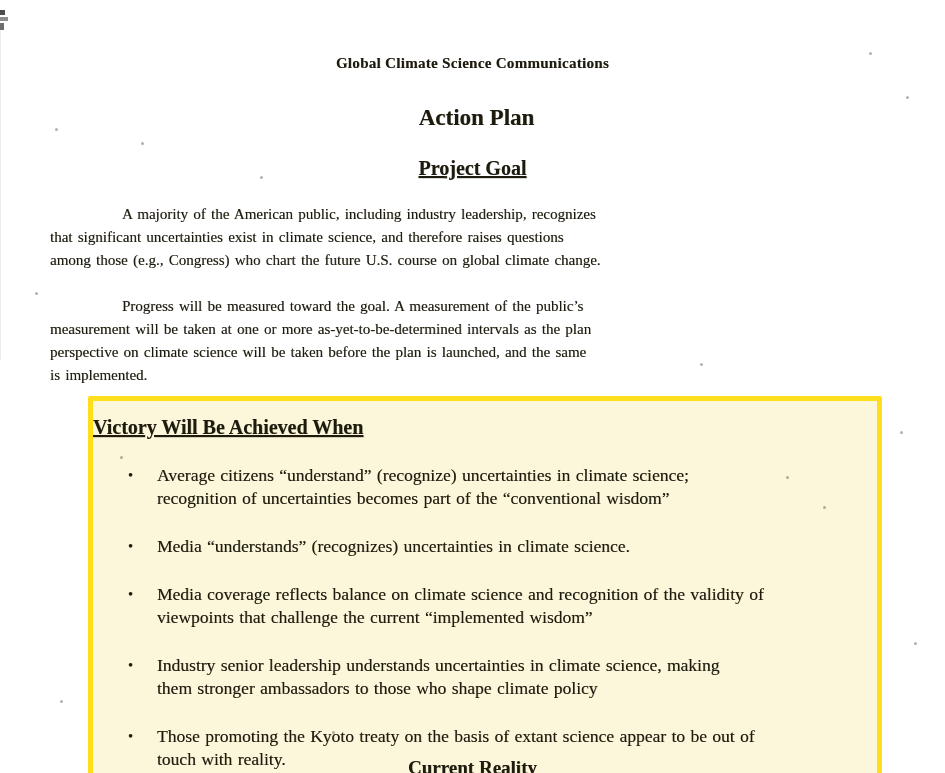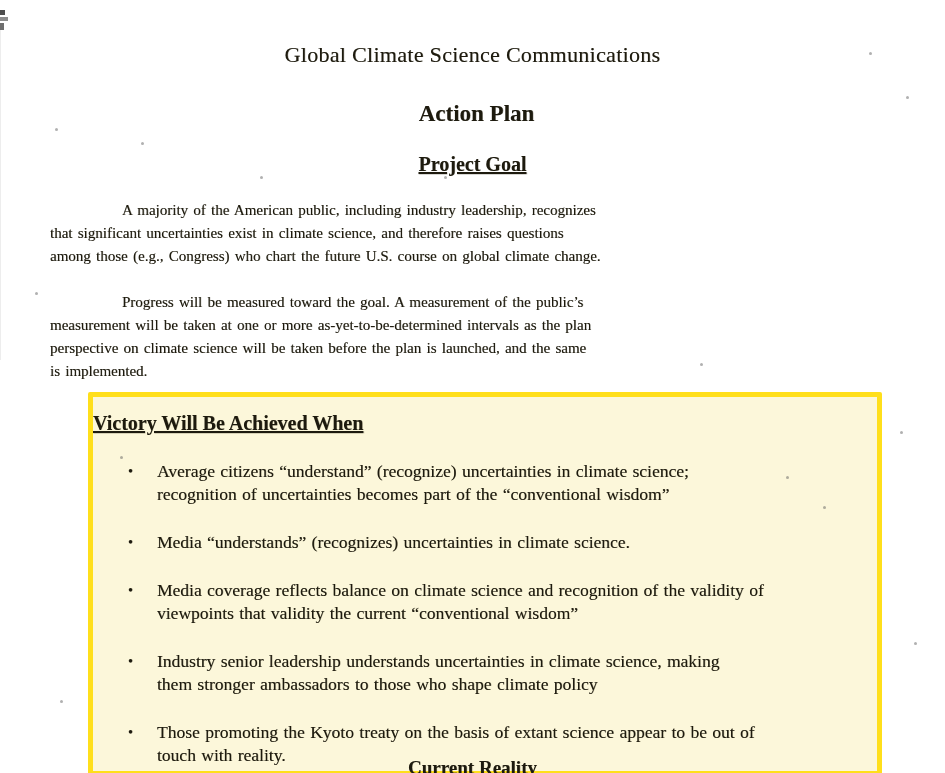--- a/index.html
+++ b/index.html
@@ -11,25 +11,25 @@
     position: relative;
     width: 945px;
     height: 773px;
     background: #ffffff;
     overflow: hidden;
     font-family: "Liberation Serif", "DejaVu Serif", serif;
     color: #1d1a0e;
     text-shadow: 0.4px 0.4px 0 rgba(35, 30, 10, 0.45);
   }
   .doc-title {
-    margin: 0;
+    margin: 13px;
     padding-top: 42px;
     text-align: center;
-    font-size: 22px;
-    font-weight: normal;
+    font-size: 15px;
+    font-weight: bold;
     letter-spacing: 0.3px;
   }
   .doc-subtitle {
     margin: 33px 0 0 0;
     text-align: center;
     font-size: 23px;
     font-weight: bold;
     padding-left: 8px;
   }
   .section-heading {
@@ -148,21 +148,21 @@
         <span class="marker">•</span>
         <span class="btext">
           <span class="line">Media “understands” (recognizes) uncertainties in climate science.</span>
         </span>
       </li>
 
       <li class="bullet">
         <span class="marker">•</span>
         <span class="btext">
           <span class="line">Media coverage reflects balance on climate science and recognition of the validity of</span><br>
-          <span class="line">viewpoints that validity the current “conventional wisdom”</span>
+          <span class="line">viewpoints that challenge the current “implemented wisdom”</span>
         </span>
       </li>
 
       <li class="bullet">
         <span class="marker">•</span>
         <span class="btext">
           <span class="line">Industry senior leadership understands uncertainties in climate science, making</span><br>
           <span class="line">them stronger ambassadors to those who shape climate policy</span>
         </span>
       </li>

